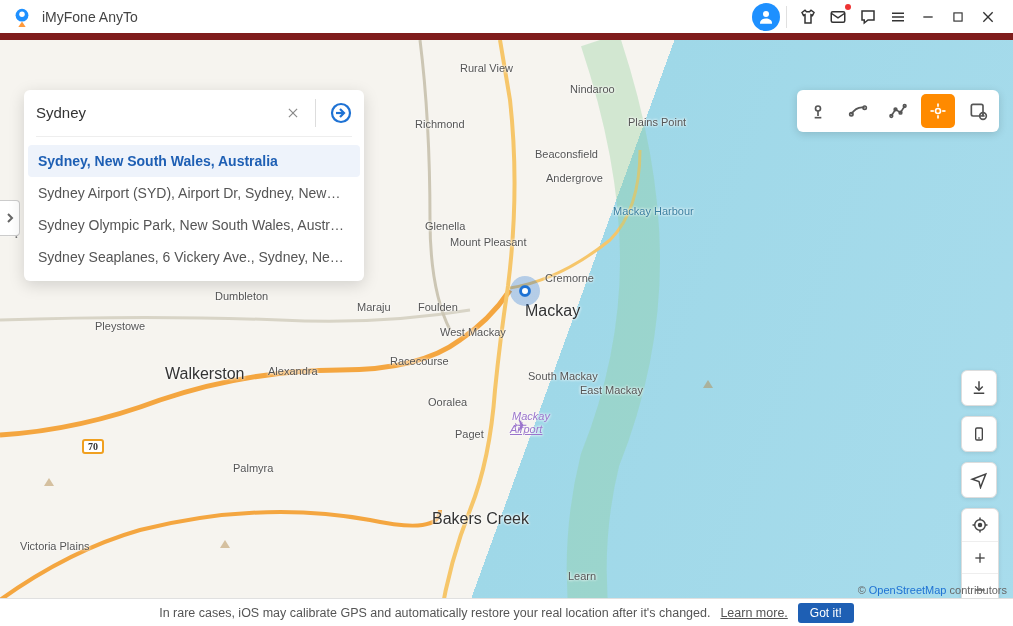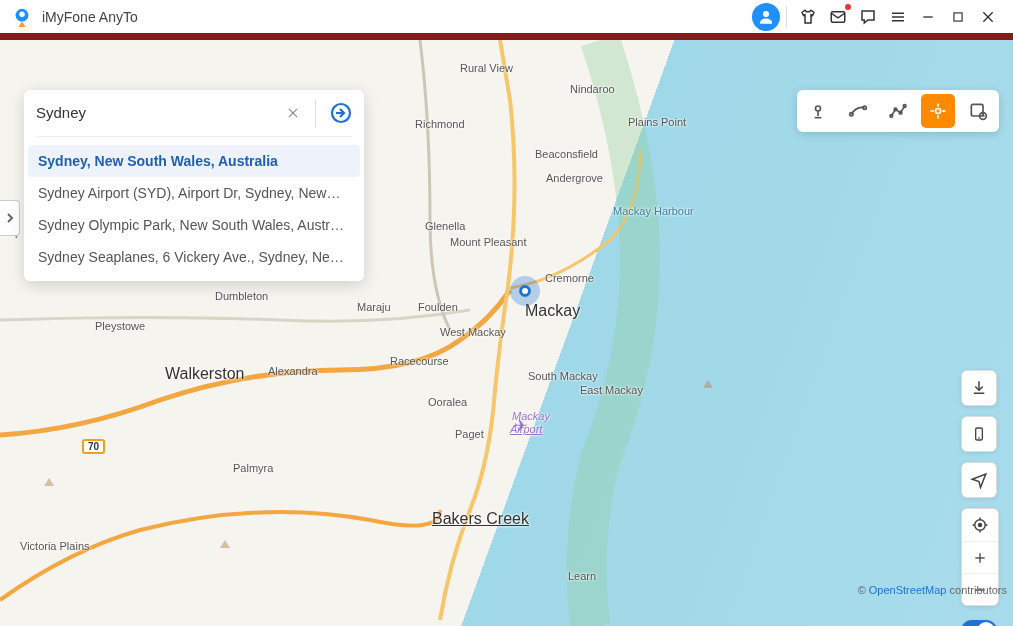--- a/index.html
+++ b/index.html
@@ -167,21 +167,21 @@
     font-size:12px; border-radius:3px; cursor:pointer;
   }
   .attribution {
     position:absolute; right:6px; bottom:30px; font-size:11px;
     color:#666; text-align:right;
   }
   .attribution .alink { color:#1e72d4; cursor:pointer; }
   .shield70 {
     position:absolute; left:82px; top:399px;
     background:#fff; border:2px solid #f0a020; color:#333;
-    font-size:10px; font-weight:bold; padding:0 4px; border-radius:3px;
+    font-size:10px; font-weight:bold; padding:0 4px; border-radius:3px;font-family:Liberation Serif, serif;
   }
   .airport-icon {
     position:absolute; left:514px; top:376px; color:#9a74cc; font-size:16px;
   }
   .tri { position:absolute; width:0;height:0; border-left:5px solid transparent;border-right:5px solid transparent;border-bottom:8px solid rgba(180,140,80,0.5);}
 </style>
 </head>
 <body>
 
 <div class="titlebar">
@@ -277,21 +277,21 @@
       <div class="map-label" style="left: 390px; top: 315px;">Racecourse</div>
       <div class="map-label" style="left: 95px; top: 280px;">Pleystowe</div>
       <div class="map-label big" style="left: 165px; top: 325px;">Walkerston</div>
       <div class="map-label" style="left: 268px; top: 325px;">Alexandra</div>
       <div class="map-label" style="left: 528px; top: 330px;">South Mackay</div>
       <div class="map-label" style="left: 428px; top: 356px;">Ooralea</div>
       <div class="map-label airport" style="left: 512px; top: 370px;">Mackay</div>
       <div class="map-label airport" style="left: 510px; top: 383px; text-decoration: underline;">Airport</div>
       <div class="map-label" style="left: 455px; top: 388px;">Paget</div>
       <div class="map-label" style="left: 233px; top: 422px;">Palmyra</div>
-      <div class="map-label big" style="left: 432px; top: 470px; text-decoration: underline;">Bakers Creek</div>
+      <div class="map-label big" style="left: 432px; top: 470px;">Bakers Creek</div>
       <div class="map-label" style="left: -2px; top: 186px;">Inaç</div>
       <div class="map-label" style="left: 20px; top: 500px;">Victoria Plains</div>
       <div class="map-label" style="left: 568px; top: 530px;">Learn</div>
     </div>
 
   <div class="shield70">70</div>
   <div class="airport-icon">✈</div>
   <div class="tri" style="left:44px; top:438px;"></div>
   <div class="tri" style="left:220px; top:500px;"></div>
   <div class="tri" style="left:703px; top:340px;"></div>
@@ -424,14 +424,19 @@
         <div class="knob"></div>
       </div>
   </div>
 
   <div class="attribution">
     <span>©</span>
     <span class="alink">OpenStreetMap</span>
     <span>contributors</span>
   </div>
 
+  <div class="bottom-bar">
+    <span>In rare cases, iOS may calibrate GPS and automatically restore your real location after it's changed.</span>
+    <span class="link">Learn more.</span>
+    <button class="gotit-btn">Got it!</button>
+  </div>
 
 </div>
 
 </body></html>

